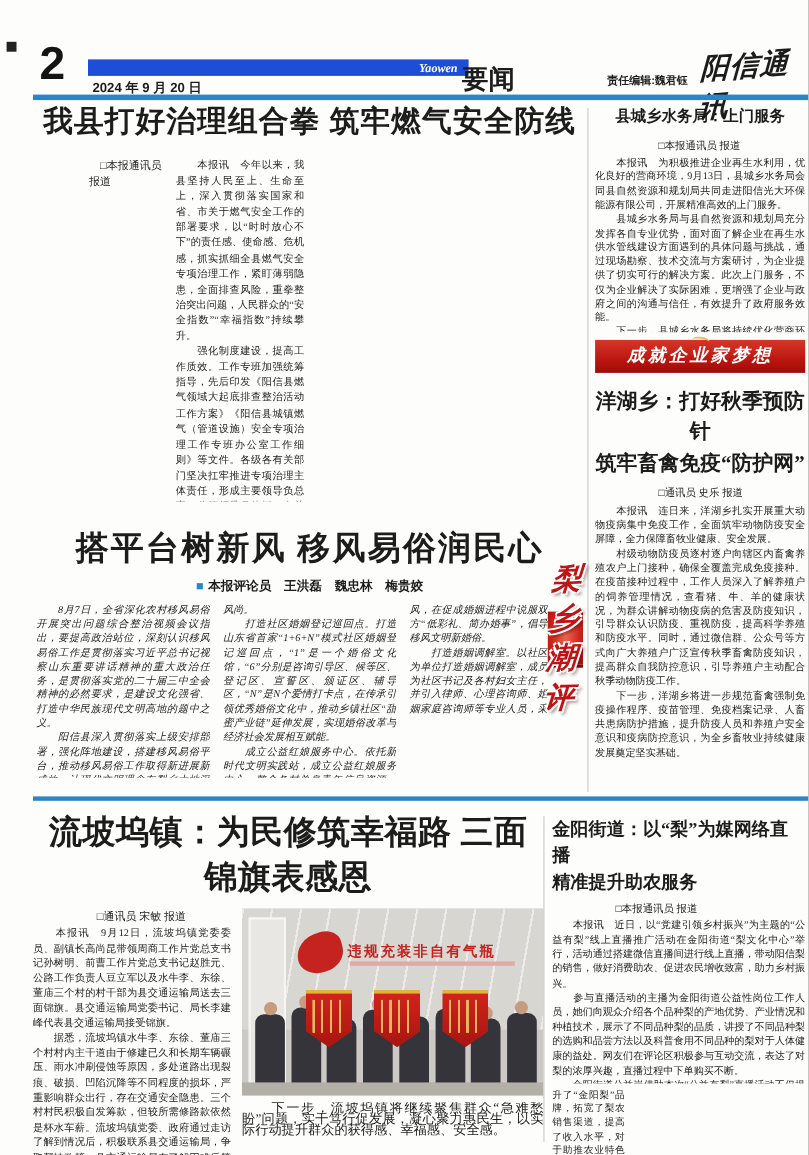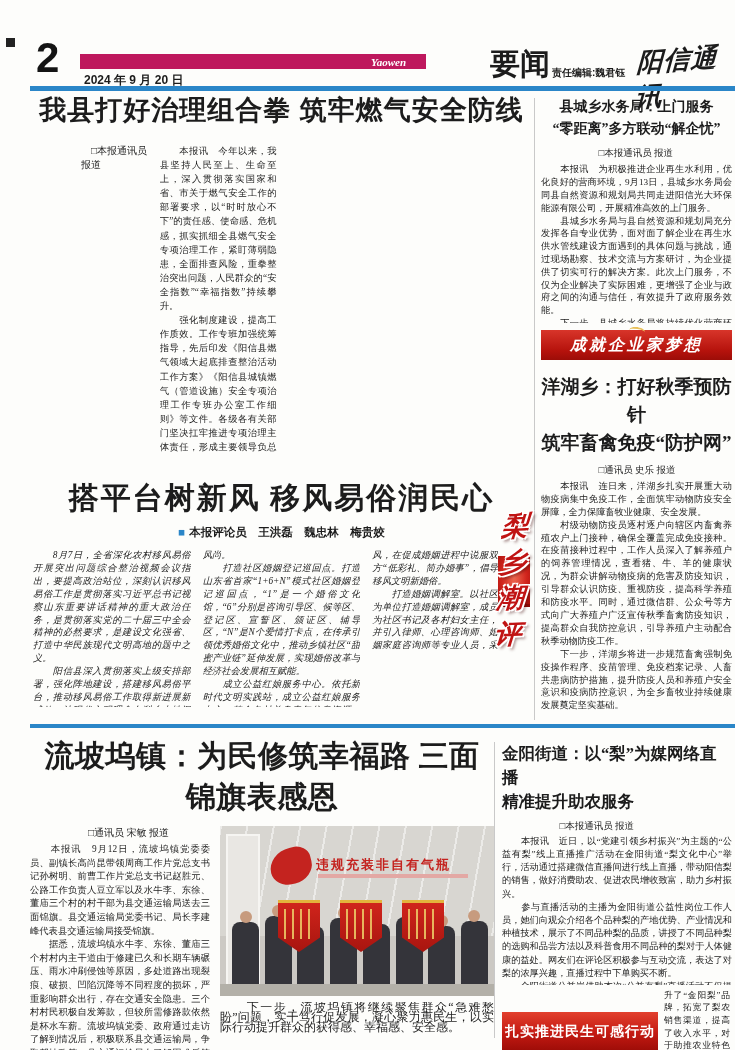--- a/index.html
+++ b/index.html
@@ -7,26 +7,26 @@
   .page {
     position:relative; width:735px; height:1050px; margin:0 auto;
     background:#fdfdfb; overflow:hidden;
     font-family:"Liberation Serif","DejaVu Serif",serif; color:#1c1c1c;
   }
   .sans { font-family:"Liberation Sans","DejaVu Sans",sans-serif; }
 
   
   .print-mark { position:absolute; left:6px; top:38px; width:9px; height:9px; background:#222; }
   .page-num { position:absolute; left:36px; top:34px; font-size:42px; font-weight:bold; color:#141414; }
-  .blue-bar { position:absolute; left:80px; top:54px; width:346px; height:15px; background:#be185d;
-              display:flex; justify-content:flex-end; align-items:center; padding-right:20px; }
+  .blue-bar { position:absolute; left:80px; top:54px; width:346px; height:15px; background:#1d4ed8;
+              display:flex; justify-content:flex-end; align-items:center; padding-right:10px; }
   .blue-bar span { color:#fff; font-size:11px; font-style:italic; font-weight:bold; }
   .date { position:absolute; left:84px; top:72px; font-size:12px; font-weight:bold; }
-  .section-title { position:absolute; left:420px; top:44px; width:130px; text-align:right;
-                   font-size:30px; font-weight:bold; }
+  .section-title { position:absolute; left:420px; top:56px; width:130px; text-align:left;
+                   font-size:24px; font-weight:bold; }
   .editor { position:absolute; left:552px; top:66px; font-size:10px; font-weight:bold; }
   .masthead { position:absolute; left:636px; top:42px; font-size:26px; font-weight:bold;
               font-style:italic; transform:rotate(-4deg) skewX(-6deg); letter-spacing:1px; }
   .header-rule { position:absolute; left:30px; top:86px; width:705px; height:5px; background:#2b86c8; }
 
   
   .body-txt { font-size:9.3px; line-height:14.1px; text-align:justify; white-space:pre-line; overflow:hidden; }
   .byline { font-size:10px; text-indent:1em; color:#222;margin-left:48px; }
 
   
@@ -140,21 +140,20 @@
 　　强化制度建设，提高工作质效。工作专班加强统筹指导，先后印发《阳信县燃气领域大起底排查整治活动工作方案》《阳信县城镇燃气（管道设施）安全专项治理工作专班办公室工作细则》等文件。各级各有关部门坚决扛牢推进专项治理主体责任，形成主要领导负总责、分管领导具体抓、有关部门密切协作的工作机制。重点抓好“十大攻坚行动”任务落实，加快推进燃气管道设施隐患排查整治，持续打击“黑气贩”“黑气瓶”“黑窝点”等城镇燃气领域违法违规行为，不断加大对生产销售不合格燃气具的监督检查力度，督促指导县域内三家液化石油气企业整合后落实“九统一”工作，即统一订购车辆、统一型号、统一上牌、统一检验、统一安全定位配置、统一对车辆缴纳保险、统一配送、统一价格、统一服装，实现了配送服务专业化，有效消除了用户端隐患，确保了用气安全。
 　　加强宣传引导，重点普及农村。为管理优秀的餐饮店颁发印有“敬畏燃气安全店，倡议大家来吃饭”的《燃气安全倡议牌》，鼓励燃气用户敬畏燃气安全，使燃气安全治理工作引入竞争机制，把人的生命财产安全放在第一位，到目前已颁发560块。各乡镇（街道）、村委会、居委会结合燃气企业充分利用赶大集、各村大喇叭、微信群号、发抖音快手、今日头条等多种方式，通过赶大集面对面向群众讲解燃气安全使用常识，同时发放燃气安全宣传材料、循环播放《致全县燃气用户的一封信》《燃气爆炸事故警示案例片》。截至目前，深入全县小区居民及农村农户宣传10327家，进集市宣传176次。结合真实案例制作燃气安全治理工作视频宣传教育培训专题片159期。通过官方新闻媒体及时报道燃气安全治理工作进展，做到家喻户晓，真正让燃气安全入脑入心，已推送发布报道39期。
 　　深化燃气治理，持续打击“三黑”。以县工作专班各工作组督导为重点，经济开发区管委会、各乡镇（街道）人民政府负责组织落实，按照“谁检查、谁销号”的原则，督促存在问题隐患的用户单位，按照规定要求整改到位，实行闭环管理。严格按照省、市工作专班《关于迅即开展瓶装液化石油气领域打非治违专项行动的紧急通知》要求，持续打击无证经营“黑气贩”，违规充装非自有气瓶、超期未检气瓶、不合格气瓶、报废或翻新“黑气瓶”，非法经营燃气的“黑窝点”。坚决依法从快从重查处，构成犯罪的，依法追究刑事责任。巩固全县“三黑”治理动态清零。截至目前，县工作专班召集各成员单位召开工作部署会议156次，出动687人次，排查餐饮等人员密集用气场所1577家次，发现问题隐患681个，已全部整改完成。查处“黑气贩”39人、回收“黑气瓶”3375个、查处“黑窝点”29个，行政拘留2人次，形成了有力震慑。
 　　燃气安全治理工作没有捷径可走，唯有想在前、冲在前、跑在前，防患于未然，筑牢瓶装液化石油气领域安全防线，多一些优惠政策和服务措施，主动推动燃气安全治理模式向事前预防转型，确保人民群众生命财产安全。保障全县燃气（管道设施）安全运行，切实防范化解燃气安全风险隐患，进一步健全完善监管、应急、联动的责任体系，做到一查到底、全面实施闭环管理，推动燃气行业本质安全水平全面提升。</div>
     </div>
   </div>
 
   <div class="v-div1"></div>
   <div class="rightcol">
     <div class="water-h">县城乡水务局：上门服务</div>
-    <div class="water-h">“零距离”多方联动“解企忧”</div>
     <div class="byline">□本报通讯员 报道</div>
     <div class="body-txt water-body">　　本报讯　为积极推进企业再生水利用，优化良好的营商环境，9月13日，县城乡水务局会同县自然资源和规划局共同走进阳信光大环保能源有限公司，开展精准高效的上门服务。
 　　县城乡水务局与县自然资源和规划局充分发挥各自专业优势，面对面了解企业在再生水供水管线建设方面遇到的具体问题与挑战，通过现场勘察、技术交流与方案研讨，为企业提供了切实可行的解决方案。此次上门服务，不仅为企业解决了实际困难，更增强了企业与政府之间的沟通与信任，有效提升了政府服务效能。
 　　下一步，县城乡水务局将持续优化营商环境，为企业提供更多元化、更精准的服务支持，助力企业高质量发展。</div>
 
     <div class="banner-entre">
       <span class="gold-curl"></span>
       <span>成就企业家梦想</span>
     </div>
 
@@ -234,18 +233,17 @@
   <div class="v-div2"></div>
 
   <div class="pear">
     <h1>金阳街道：以“梨”为媒网络直播</h1>
     <h1>精准提升助农服务</h1>
     <div class="byline">□本报通讯员 报道</div>
     <div class="body-txt pear-body">　　本报讯　近日，以“党建引领乡村振兴”为主题的“公益有梨”线上直播推广活动在金阳街道“梨文化中心”举行，活动通过搭建微信直播间进行线上直播，带动阳信梨的销售，做好消费助农、促进农民增收致富，助力乡村振兴。
 　　参与直播活动的主播为金阳街道公益性岗位工作人员，她们向观众介绍各个品种梨的产地优势、产业情况和种植技术，展示了不同品种梨的品质，讲授了不同品种梨的选购和品尝方法以及科普食用不同品种的梨对于人体健康的益处。网友们在评论区积极参与互动交流，表达了对梨的浓厚兴趣，直播过程中下单购买不断。
 　　金阳街道公益岗借助本次“公益有梨”直播活动不仅提升了金阳特色农产品的知名度，更是提</div>
     <div class="pear-bottom">
-      <div class="banner-minsheng">扎实推进民生可感行动</div>
       <div class="pear-tail">升了“金阳梨”品牌，拓宽了梨农销售渠道，提高了收入水平，对于助推农业特色和乡村振兴具有积极意义。</div>
     </div>
   </div>
 
 </div>
 
 </body></html>

